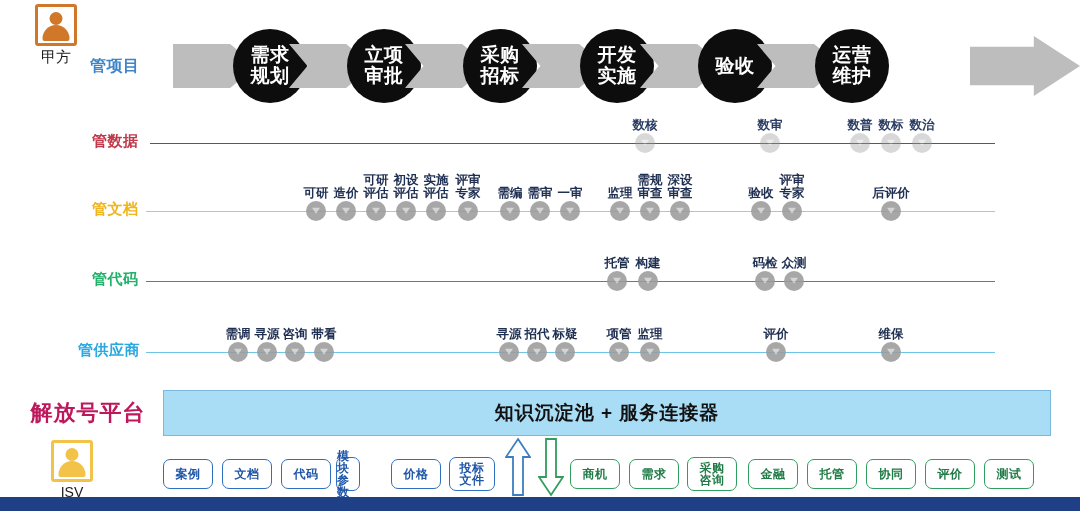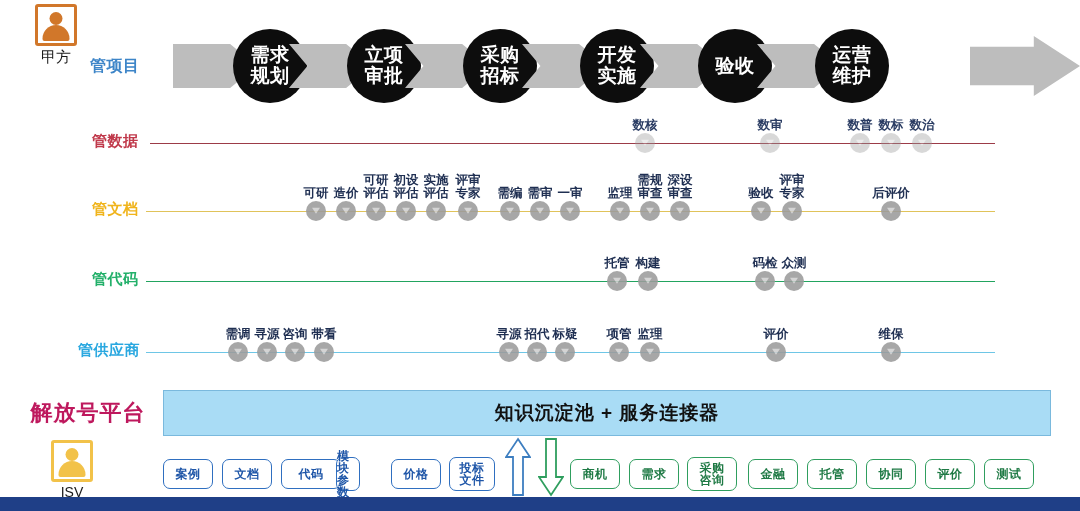--- a/index.html
+++ b/index.html
@@ -331,21 +331,21 @@
     </svg>
   </div>
 
   <div id="chips">
       <div class="chip" style="left: 163px; width: 50px; top: 459px;">
         <span>案例</span>
       </div>
       <div class="chip" style="left: 222px; width: 50px; top: 459px;">
         <span>文档</span>
       </div>
-      <div class="chip" style="left: 281px; width: 60px; top: 459px;">
+      <div class="chip" style="left: 281px; width: 50px; top: 459px;">
         <span>代码</span>
       </div>
       <div class="chip two" style="left: 336px; width: 24px; top: 457px;">
         <span>模块</span>
         <span>参数</span>
       </div>
       <div class="chip" style="left: 391px; width: 50px; top: 459px;">
         <span>价格</span>
       </div>
       <div class="chip two" style="left: 449px; width: 46px; top: 457px;">

